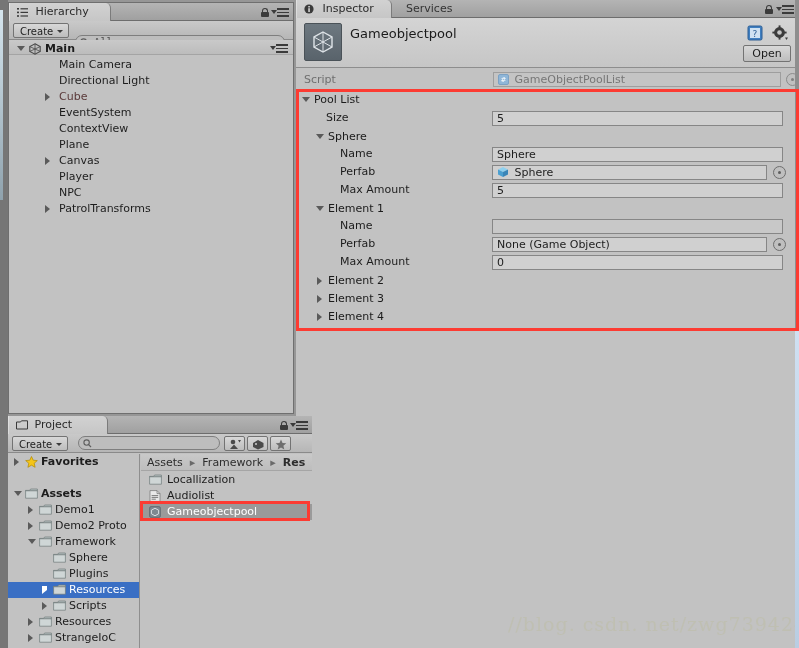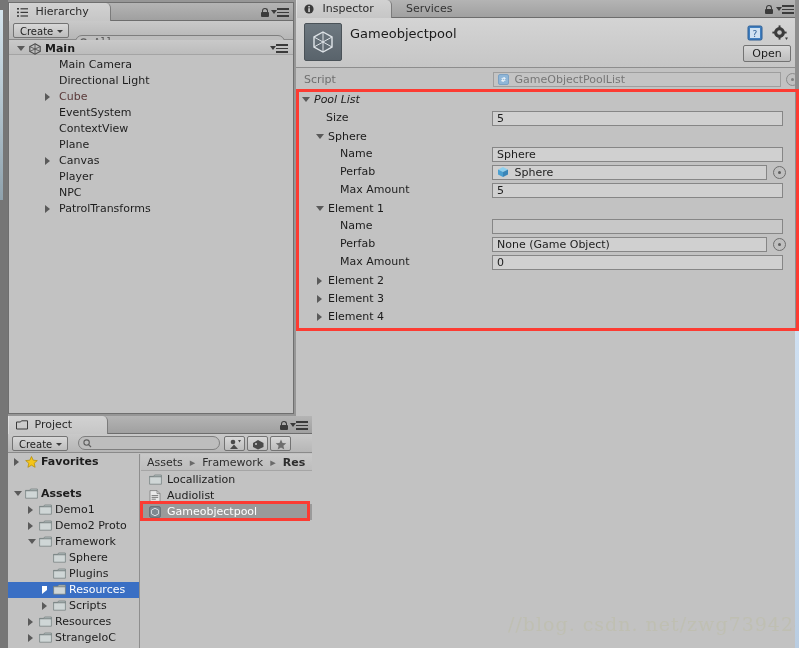--- a/index.html
+++ b/index.html
@@ -240,21 +240,21 @@
       </span>
       <span>GameObjectPoolList</span>
     </div>
     <div class="picker" style="left:490px;top:4px;opacity:.65;"></div>
   </div>
 
   <div style="position:absolute;left:0;top:91px;right:0;height:237px;background:#c2c2c2;">
 
     <div class="row" style="height:18px;line-height:18px;top:0;">
       <span class="arrow down" style="position:absolute;left:6px;top:6px;"></span>
-      <span style="position:absolute;left:18px;top:0;font-style:italic;">Pool List</span>
+      <span style="position:absolute;left:18px;top:0;">Pool List</span>
     </div>
 
     <div style="position:absolute;left:0;top:19px;right:0;height:18px;">
       <div class="fieldlabel" style="left:30px;top:0;">Size</div>
       <div class="inputbox" style="left:196px;top:1px;width:291px;"><span>5</span></div>
     </div>
 
     <div class="row" style="position:absolute;top:37px;left:0;right:0;height:18px;line-height:18px;">
       <span class="arrow down" style="position:absolute;left:20px;top:6px;"></span>
       <span style="position:absolute;left:32px;top:0;">Sphere</span>

